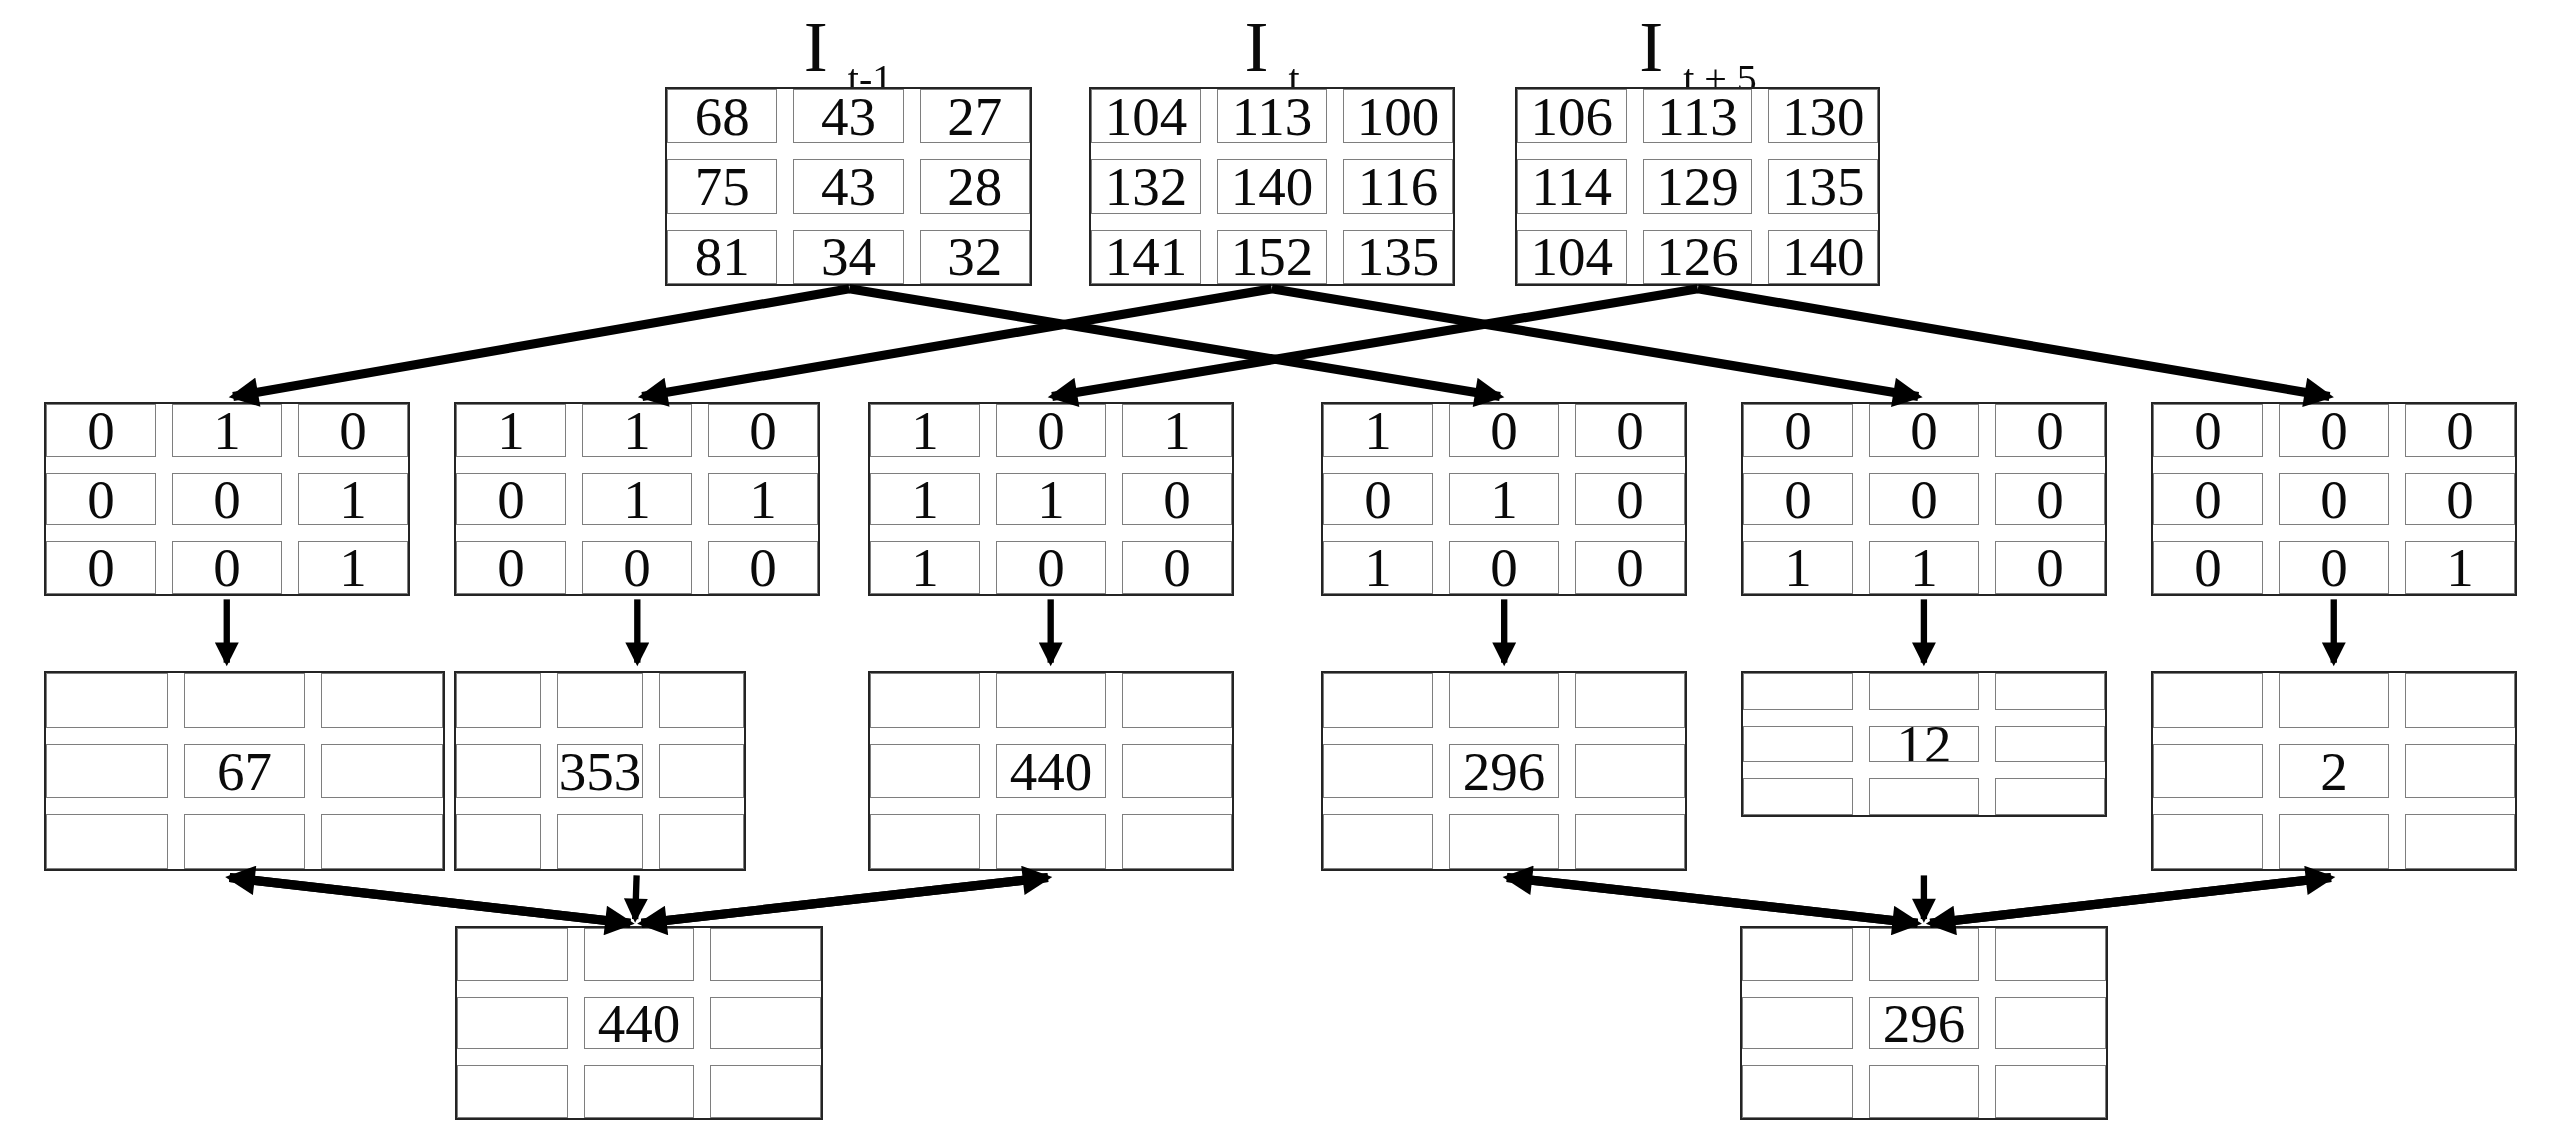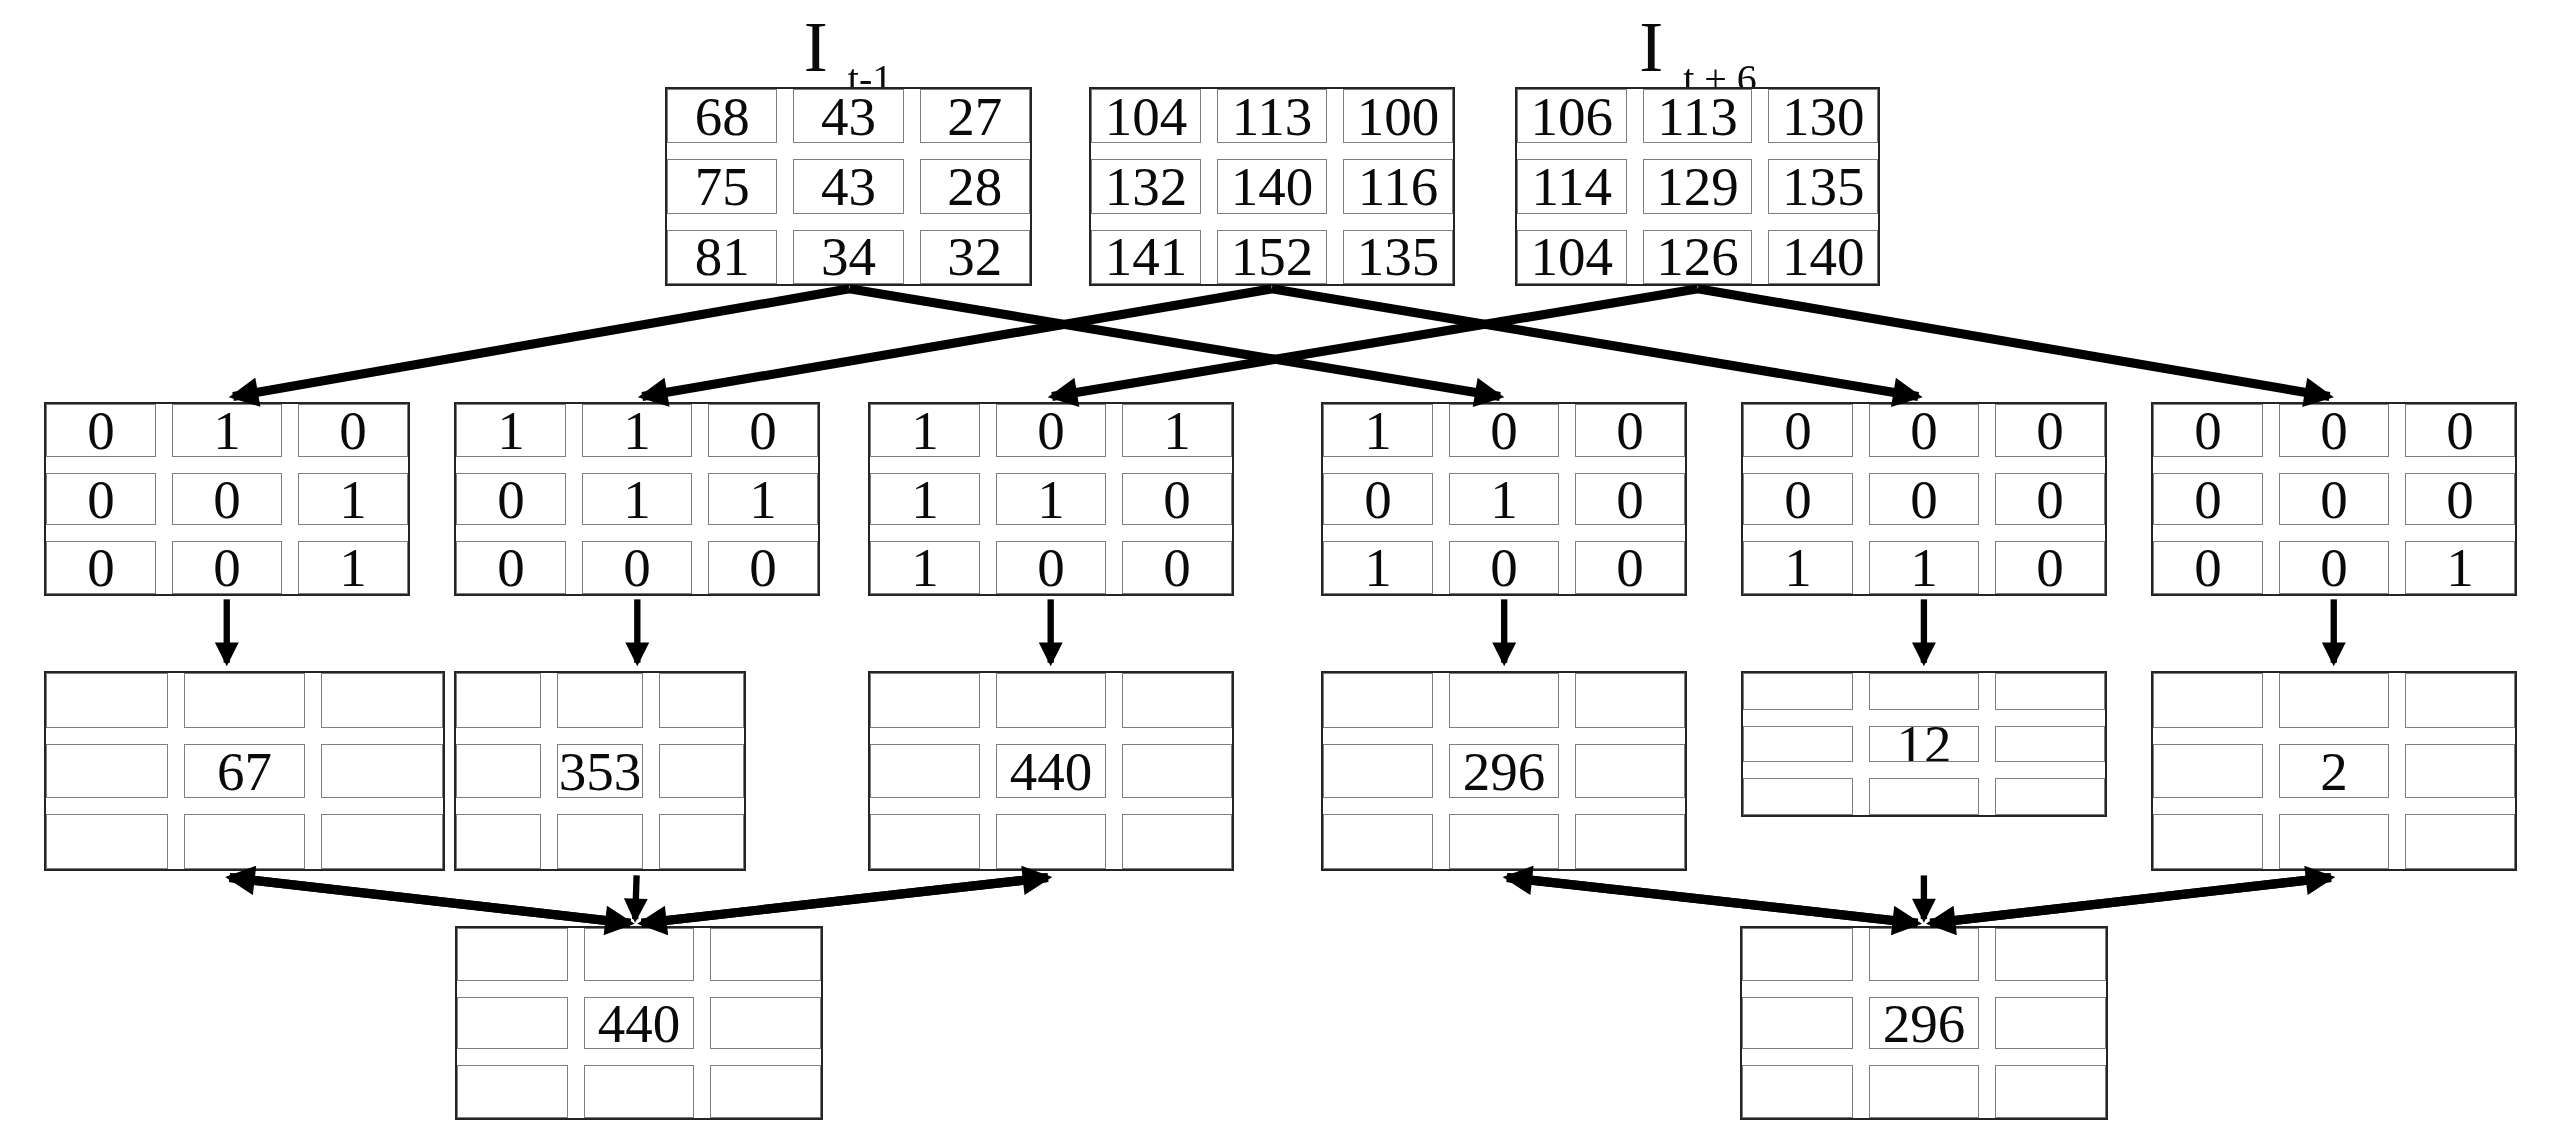--- a/index.html
+++ b/index.html
@@ -70,22 +70,25 @@
       <line x1="3310" y1="1246" x2="2741" y2="1311" marker-end="url(#ah)"></line>
       <line x1="2741" y1="1311" x2="3310" y2="1246" marker-end="url(#ah)"></line>
       <line x1="904" y1="1243" x2="902" y2="1305" stroke-width="9" marker-end="url(#ahm)"></line>
       <line x1="2732" y1="1243" x2="2732" y2="1305" stroke-width="9" marker-end="url(#ahm)"></line>
     </g>
   </svg>
 
   <div class="frame-label" style="left:665px;top:11.3px;width:366px;">
     <span class="lbl-base">I</span><span class="lbl-sub">t-1</span>
   </div>
+  <div class="frame-label" style="left:1089px;top:11.3px;width:366px;">
+    <span class="lbl-base">I</span><span class="lbl-sub">t</span>
+  </div>
   <div class="frame-label" style="left:1515px;top:11.3px;width:366px;">
-    <span class="lbl-base">I</span><span class="lbl-sub">t + 6</span>
+    <span class="lbl-base">I</span><span class="lbl-sub">t + 5</span>
   </div>
 
   <div class="matrix" style="left:665px;top:87px;width:367px;height:199px;">
       <div class="cell">68</div>
       <div class="cell">43</div>
       <div class="cell">27</div>
       <div class="cell">75</div>
       <div class="cell">43</div>
       <div class="cell">28</div>
       <div class="cell">81</div>

